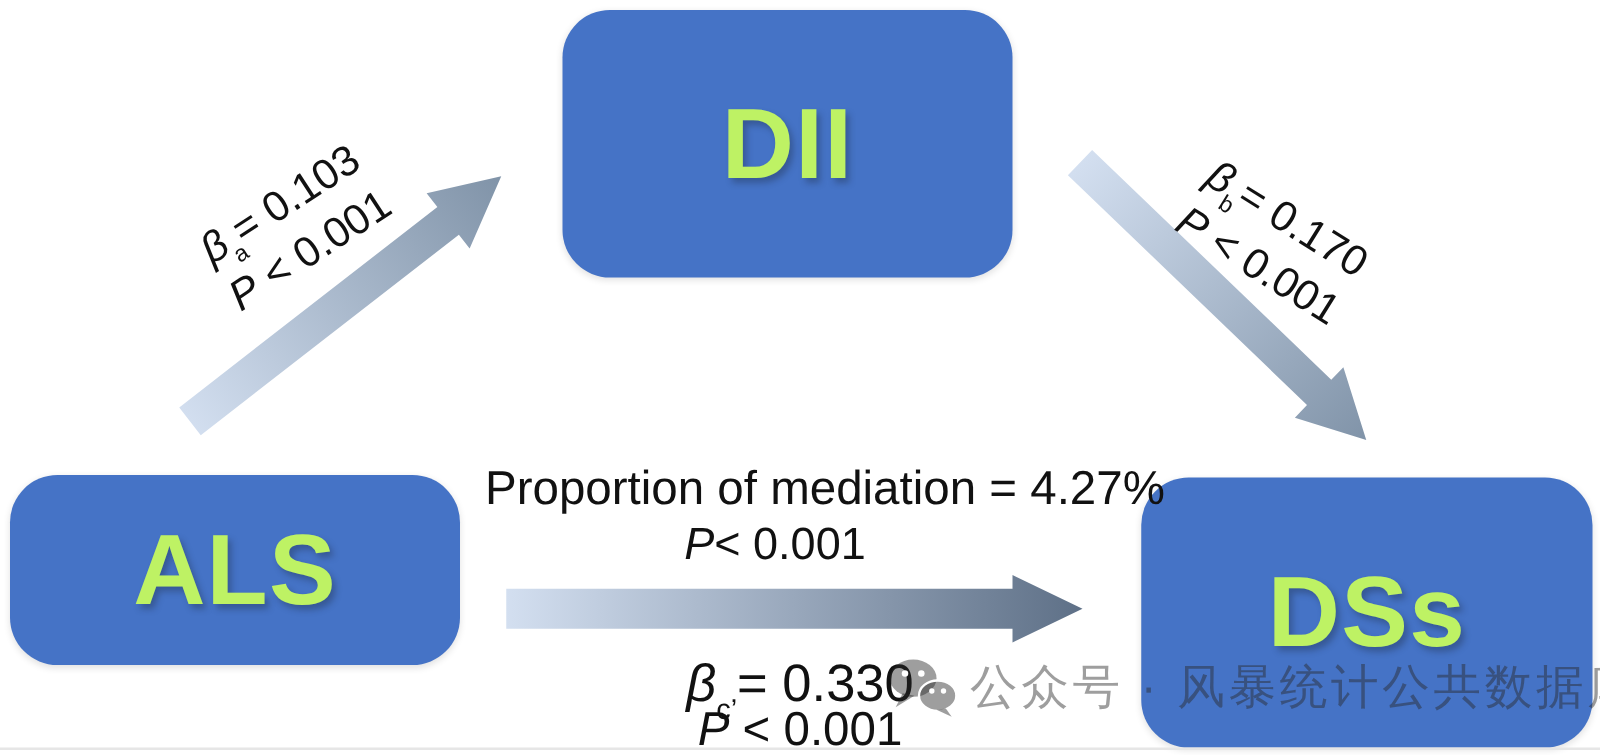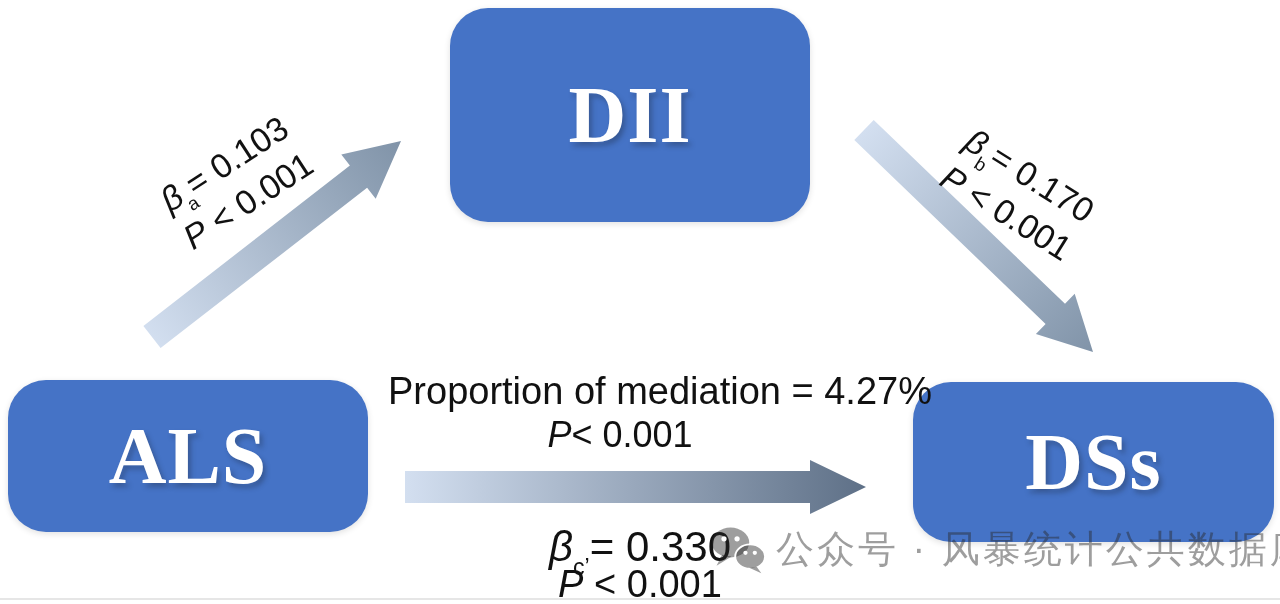--- a/index.html
+++ b/index.html
@@ -19,30 +19,29 @@
   .node {
     position: absolute;
     background: #4573c6;
     border-radius: 38px;
     display: flex;
     align-items: center;
     justify-content: center;
     box-shadow: 0 2px 6px rgba(0,0,0,0.12);
   }
   .node-label {
-    color: #ffffff;
+    color: #bef264;
     font-weight: 700;
     font-size: 80px;
     letter-spacing: 1px;
     text-shadow: 3px 4px 5px rgba(30,40,60,0.35);
-    font-family: Liberation Serif, serif;
   }
   .node-dii { left: 450px; top: 8px;   width: 360px; height: 214px; }
   .node-als { left: 8px;   top: 380px; width: 360px; height: 152px; }
-  .node-dss { left: 913px; top: 382px; width: 361px; height: 160px; }
+  .node-dss { left: 913px; top: 382px; width: 361px; height: 216px; }
 
   .path-label {
     position: absolute;
     color: #111111;
     text-align: center;
     white-space: nowrap;
   }
   .path-label .line { line-height: 44px; font-size: 34px; }
   .label-a {
     left: 86px; top: 138px; width: 300px;

